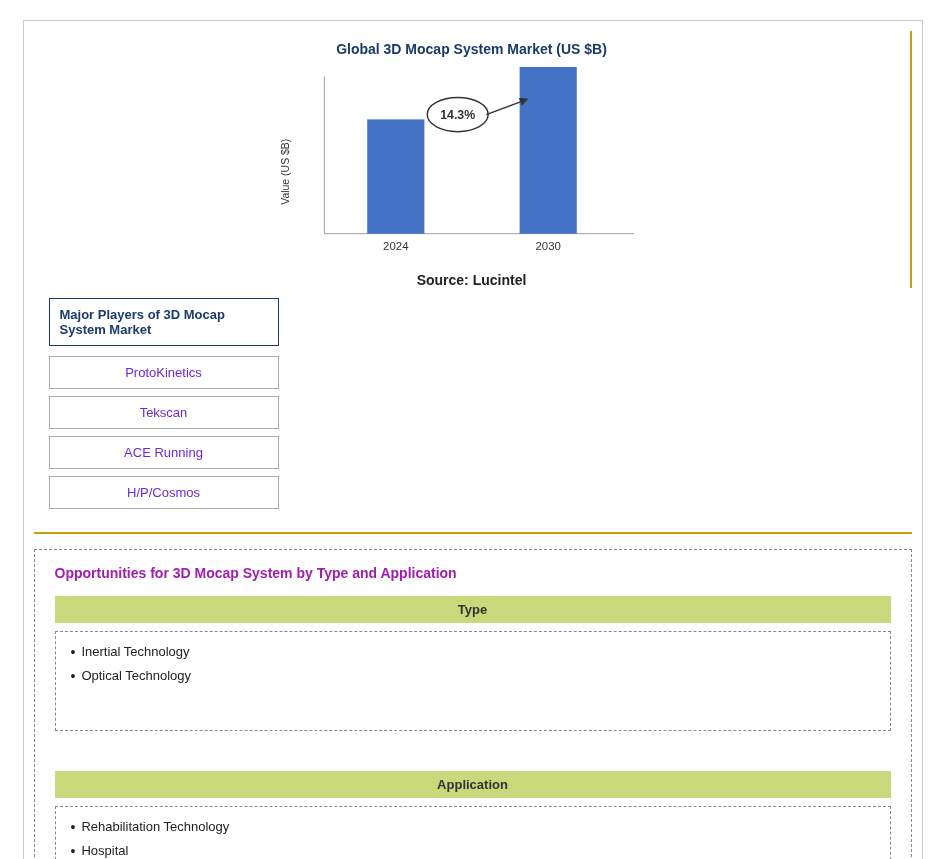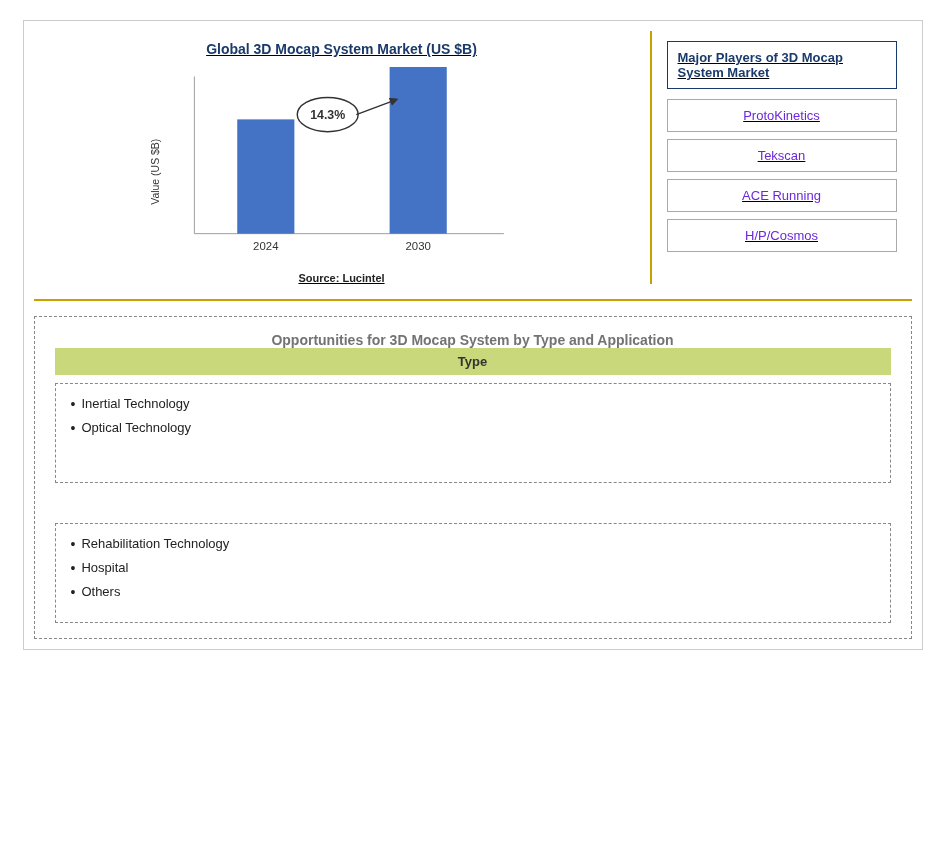--- a/index.html
+++ b/index.html
@@ -14,26 +14,25 @@
     .main-container {
       border: 1px solid #ccc;
       padding: 10px;
       width: 900px;
       margin: 0 auto;
     }
 
     
     .top-section {
       display: flex;
-      flex-direction: row;
+      flex-direction: column;
       width: 100%;
       border-bottom: 2px solid #c8a000;
-      padding-bottom: 15px;
+      padding-bottom: 6px;
       margin-bottom: 15px;
-      text-decoration: underline;
     }
 
     
     .chart-area {
       flex: 1;
       padding: 10px 10px 0 10px;
       border-right: 2px solid #c8a000;
     }
 
     .chart-title {
@@ -50,21 +49,21 @@
       height: 200px;
     }
 
     .chart-svg-container {
       width: 100%;
       height: 100%;
     }
 
     .source-text {
       text-align: center;
-      font-size: 11px;
+      font-size: 14px;
       font-weight: bold;
       color: #222;
       margin-top: 5px;
     }
 
     
     .right-panel {
       width: 260px;
       padding: 10px 15px;
     }
@@ -89,24 +88,24 @@
     }
 
     
     .bottom-section {
       border: 1.5px dashed #888;
       padding: 15px 20px;
       margin-top: 5px;
     }
 
     .opportunities-title {
-      text-align: center;
-      font-size: 14px;
-      font-weight: bold;
-      color: #737373;
+      font-size: 14px;
+      font-weight: bold;
+      color: #a21caf;
+      margin-bottom: 15px;
     }
 
     .opportunities-columns {
       display: flex;
       flex-direction: column;
       gap: 40px;
     }
 
     .opp-column {
       flex: 1;
@@ -215,20 +214,21 @@
             <span>Inertial Technology</span>
           </div>
           <div class="opp-item">
             <span class="opp-bullet">•</span>
             <span>Optical Technology</span>
           </div>
         </div>
       </div>
 
       <div class="opp-column">
+        <div class="opp-column-header">Application</div>
         <div class="opp-column-content">
           <div class="opp-item">
             <span class="opp-bullet">•</span>
             <span>Rehabilitation Technology</span>
           </div>
           <div class="opp-item">
             <span class="opp-bullet">•</span>
             <span>Hospital</span>
           </div>
           <div class="opp-item">

